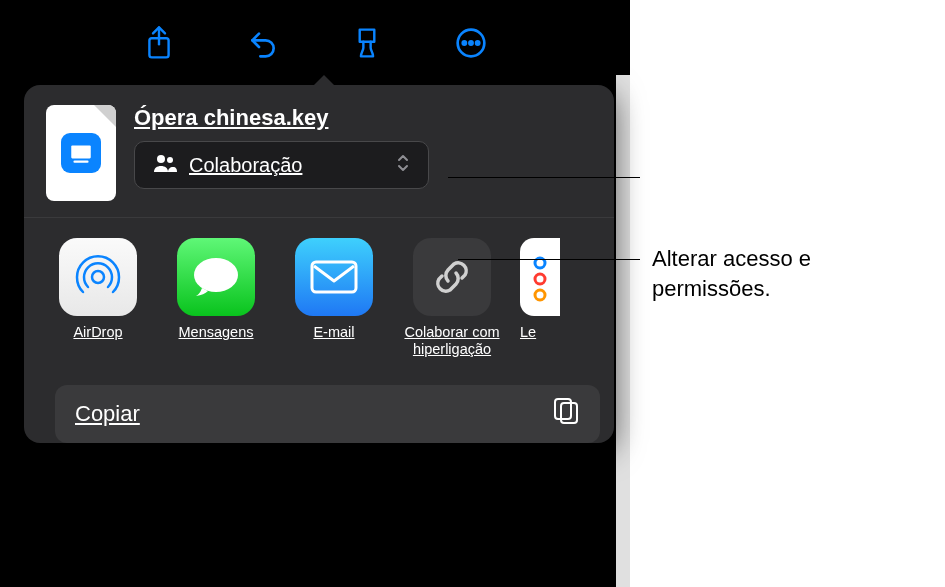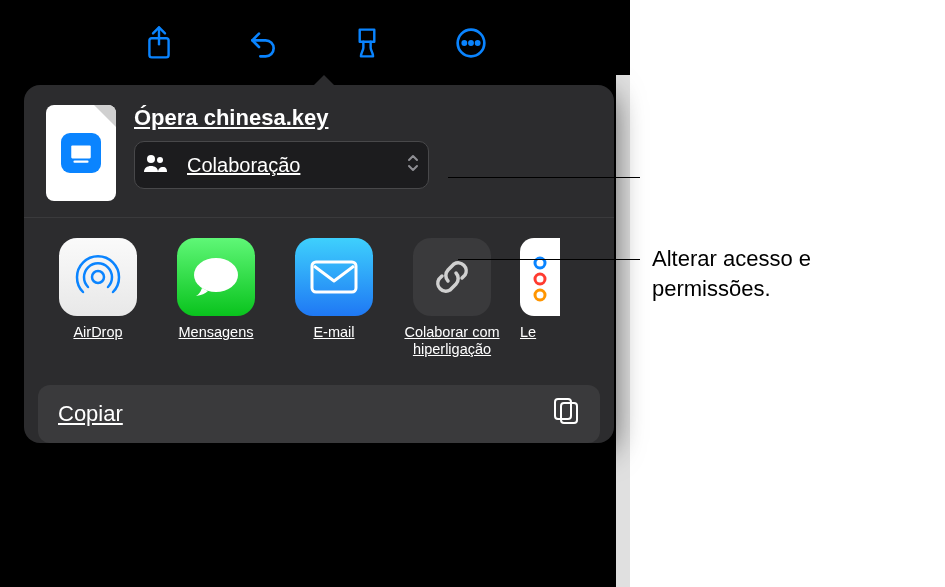--- a/index.html
+++ b/index.html
@@ -82,22 +82,22 @@
   margin-bottom: 10px;
 }
 .mode-select {
   width: 295px;
   height: 48px;
   background: #1c1c1e;
   border: 1px solid #48484a;
   border-radius: 10px;
   display: flex;
   align-items: center;
-  padding: 0 8px;
-  gap: 20px;
+  padding: 0 18px;
+  gap: 12px;
   color: #fff;
   font-size: 20px;
 }
 .mode-select .spacer { flex: 1; }
 .mode-select .caret svg { stroke:#8e8e93; }
 .permissions-row {
   margin-top: 12px;
   display: flex;
   align-items: center;
   width: 295px;
@@ -134,20 +134,21 @@
   font-size: 14.5px;
   line-height: 1.2;
 }
 .airdrop-bg { background: linear-gradient(180deg,#fafafa,#e8e8e8); }
 .messages-bg { background: linear-gradient(180deg,#5ff777,#09c31d); }
 .mail-bg { background: linear-gradient(180deg,#3ed0fd,#1f78f4); }
 .link-bg { background: #3a3a3c; }
 .reminders-bg { background: #fff; }
 .actions {
   padding: 22px 14px 0 14px;
+  margin-left: 17px;
 }
 .action-row {
   background: #3a3a3c;
   border-radius: 12px;
   height: 58px;
   display:flex;
   align-items:center;
   padding: 0 20px;
   color:#fff;
   font-size: 22px;

